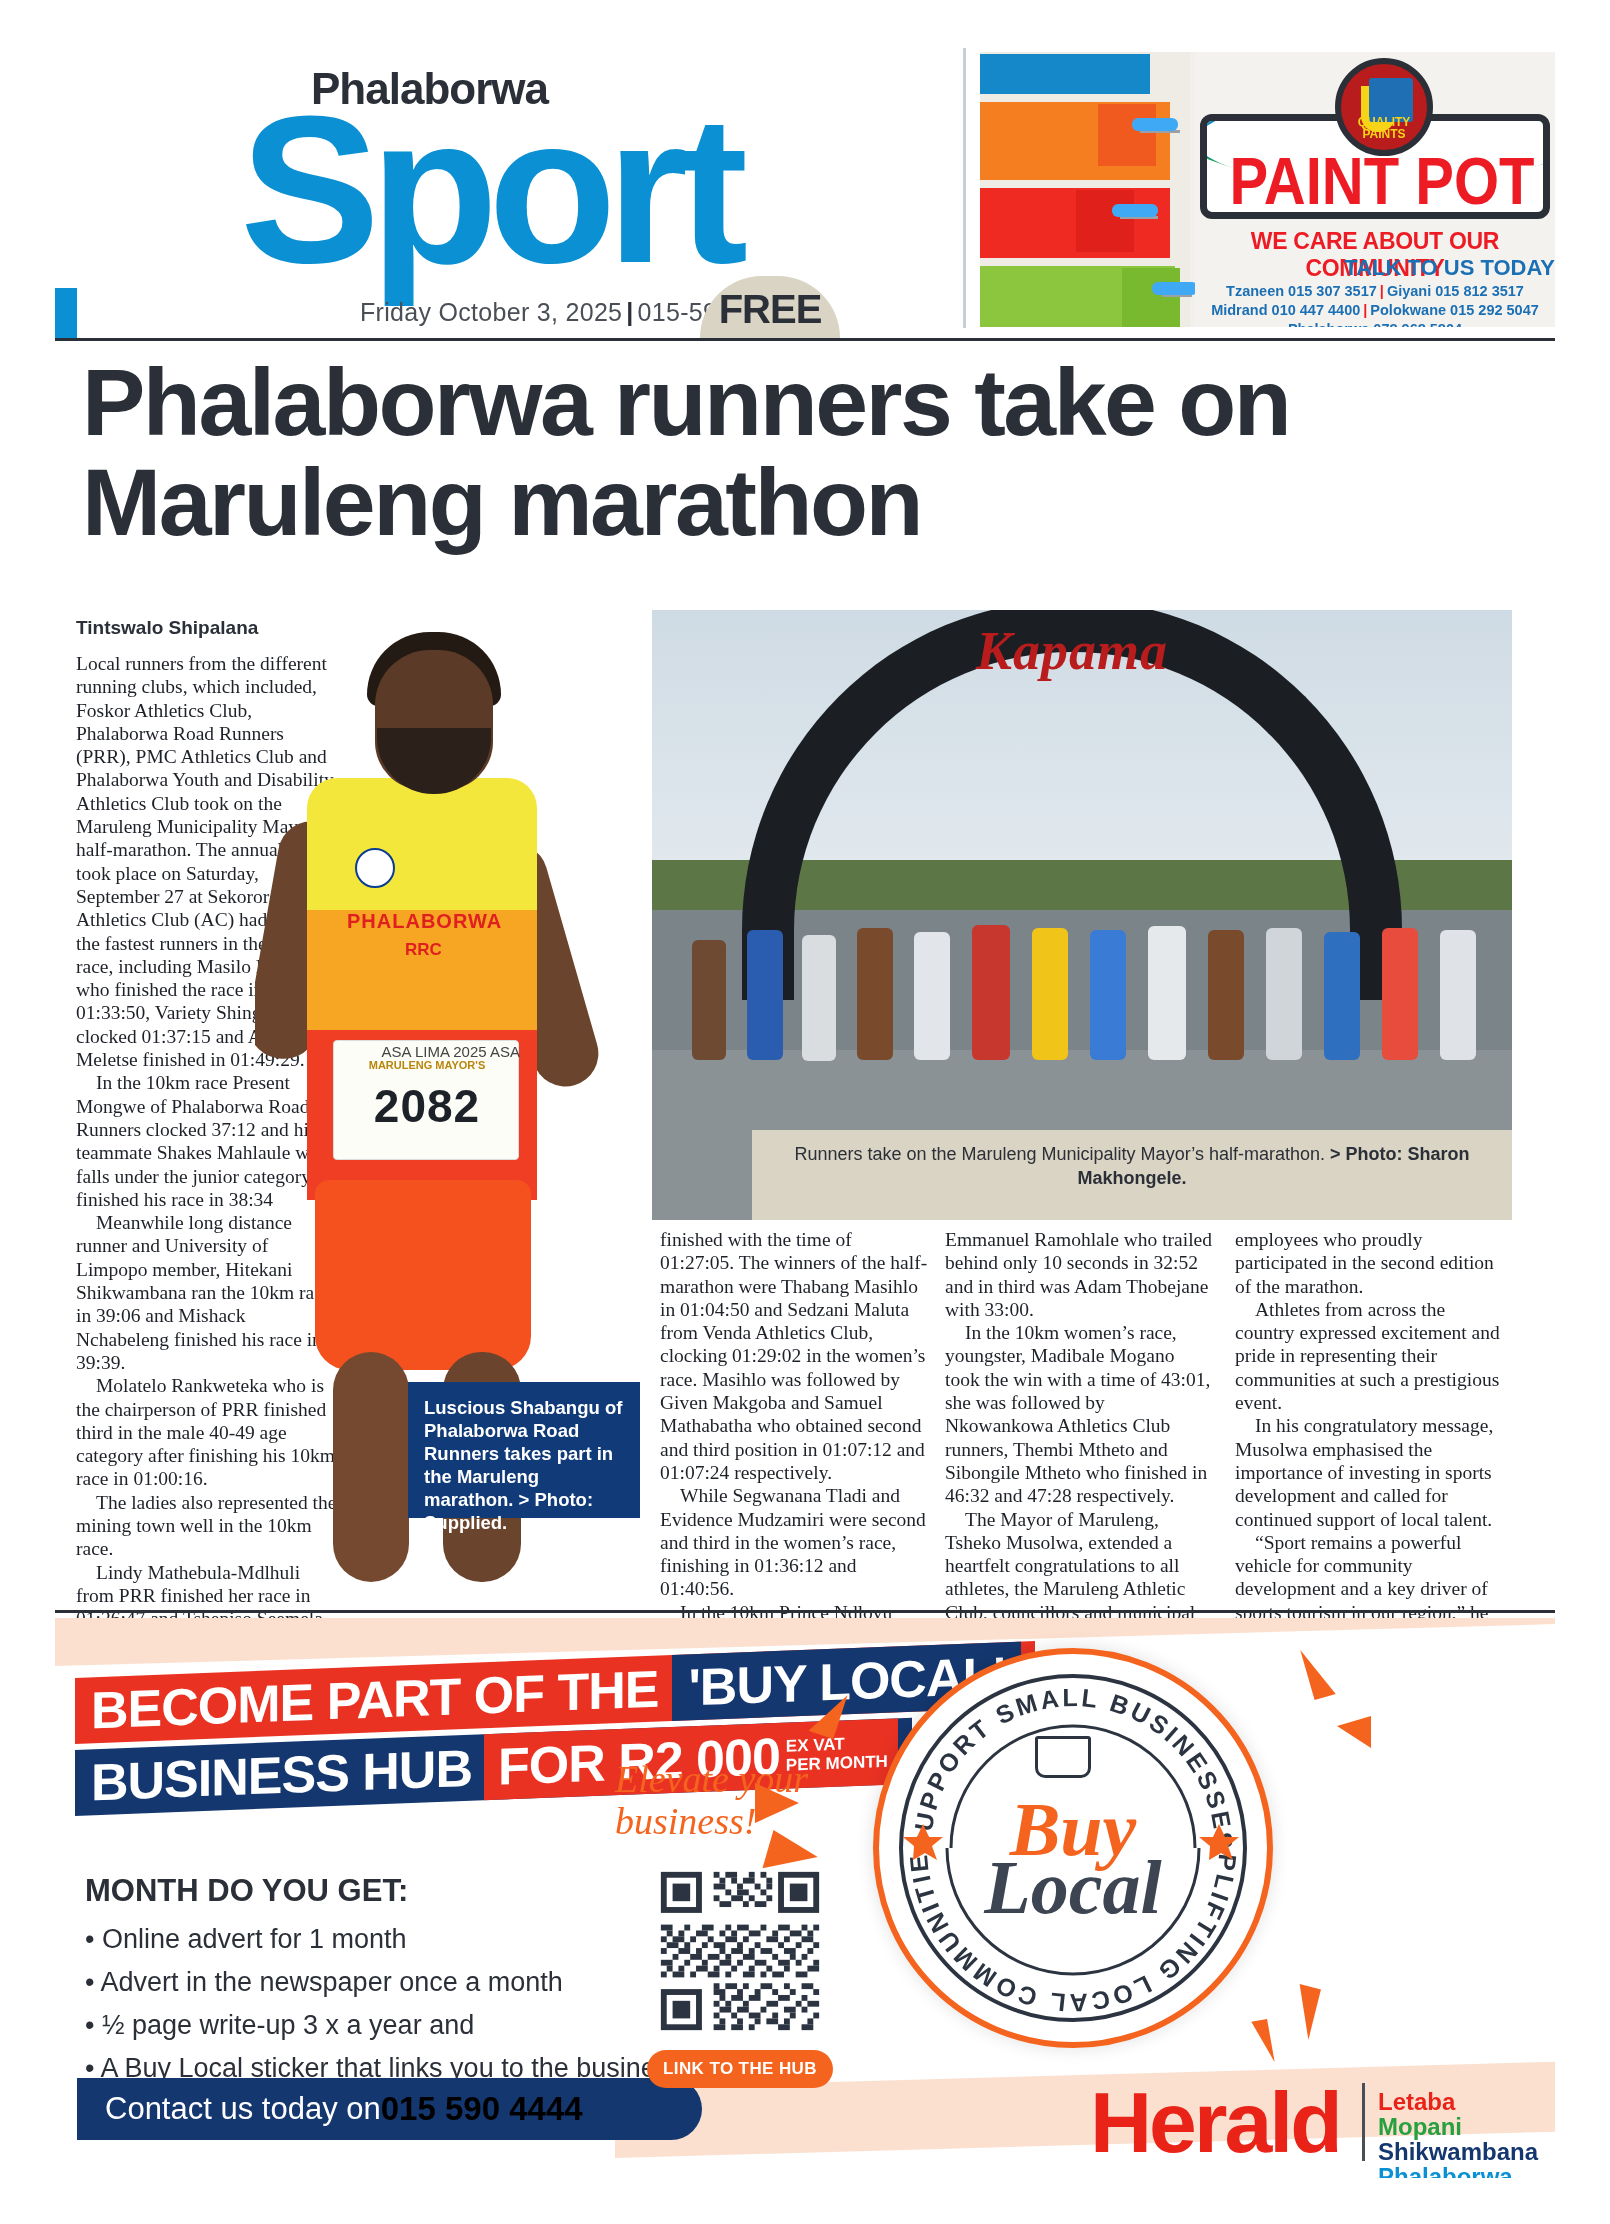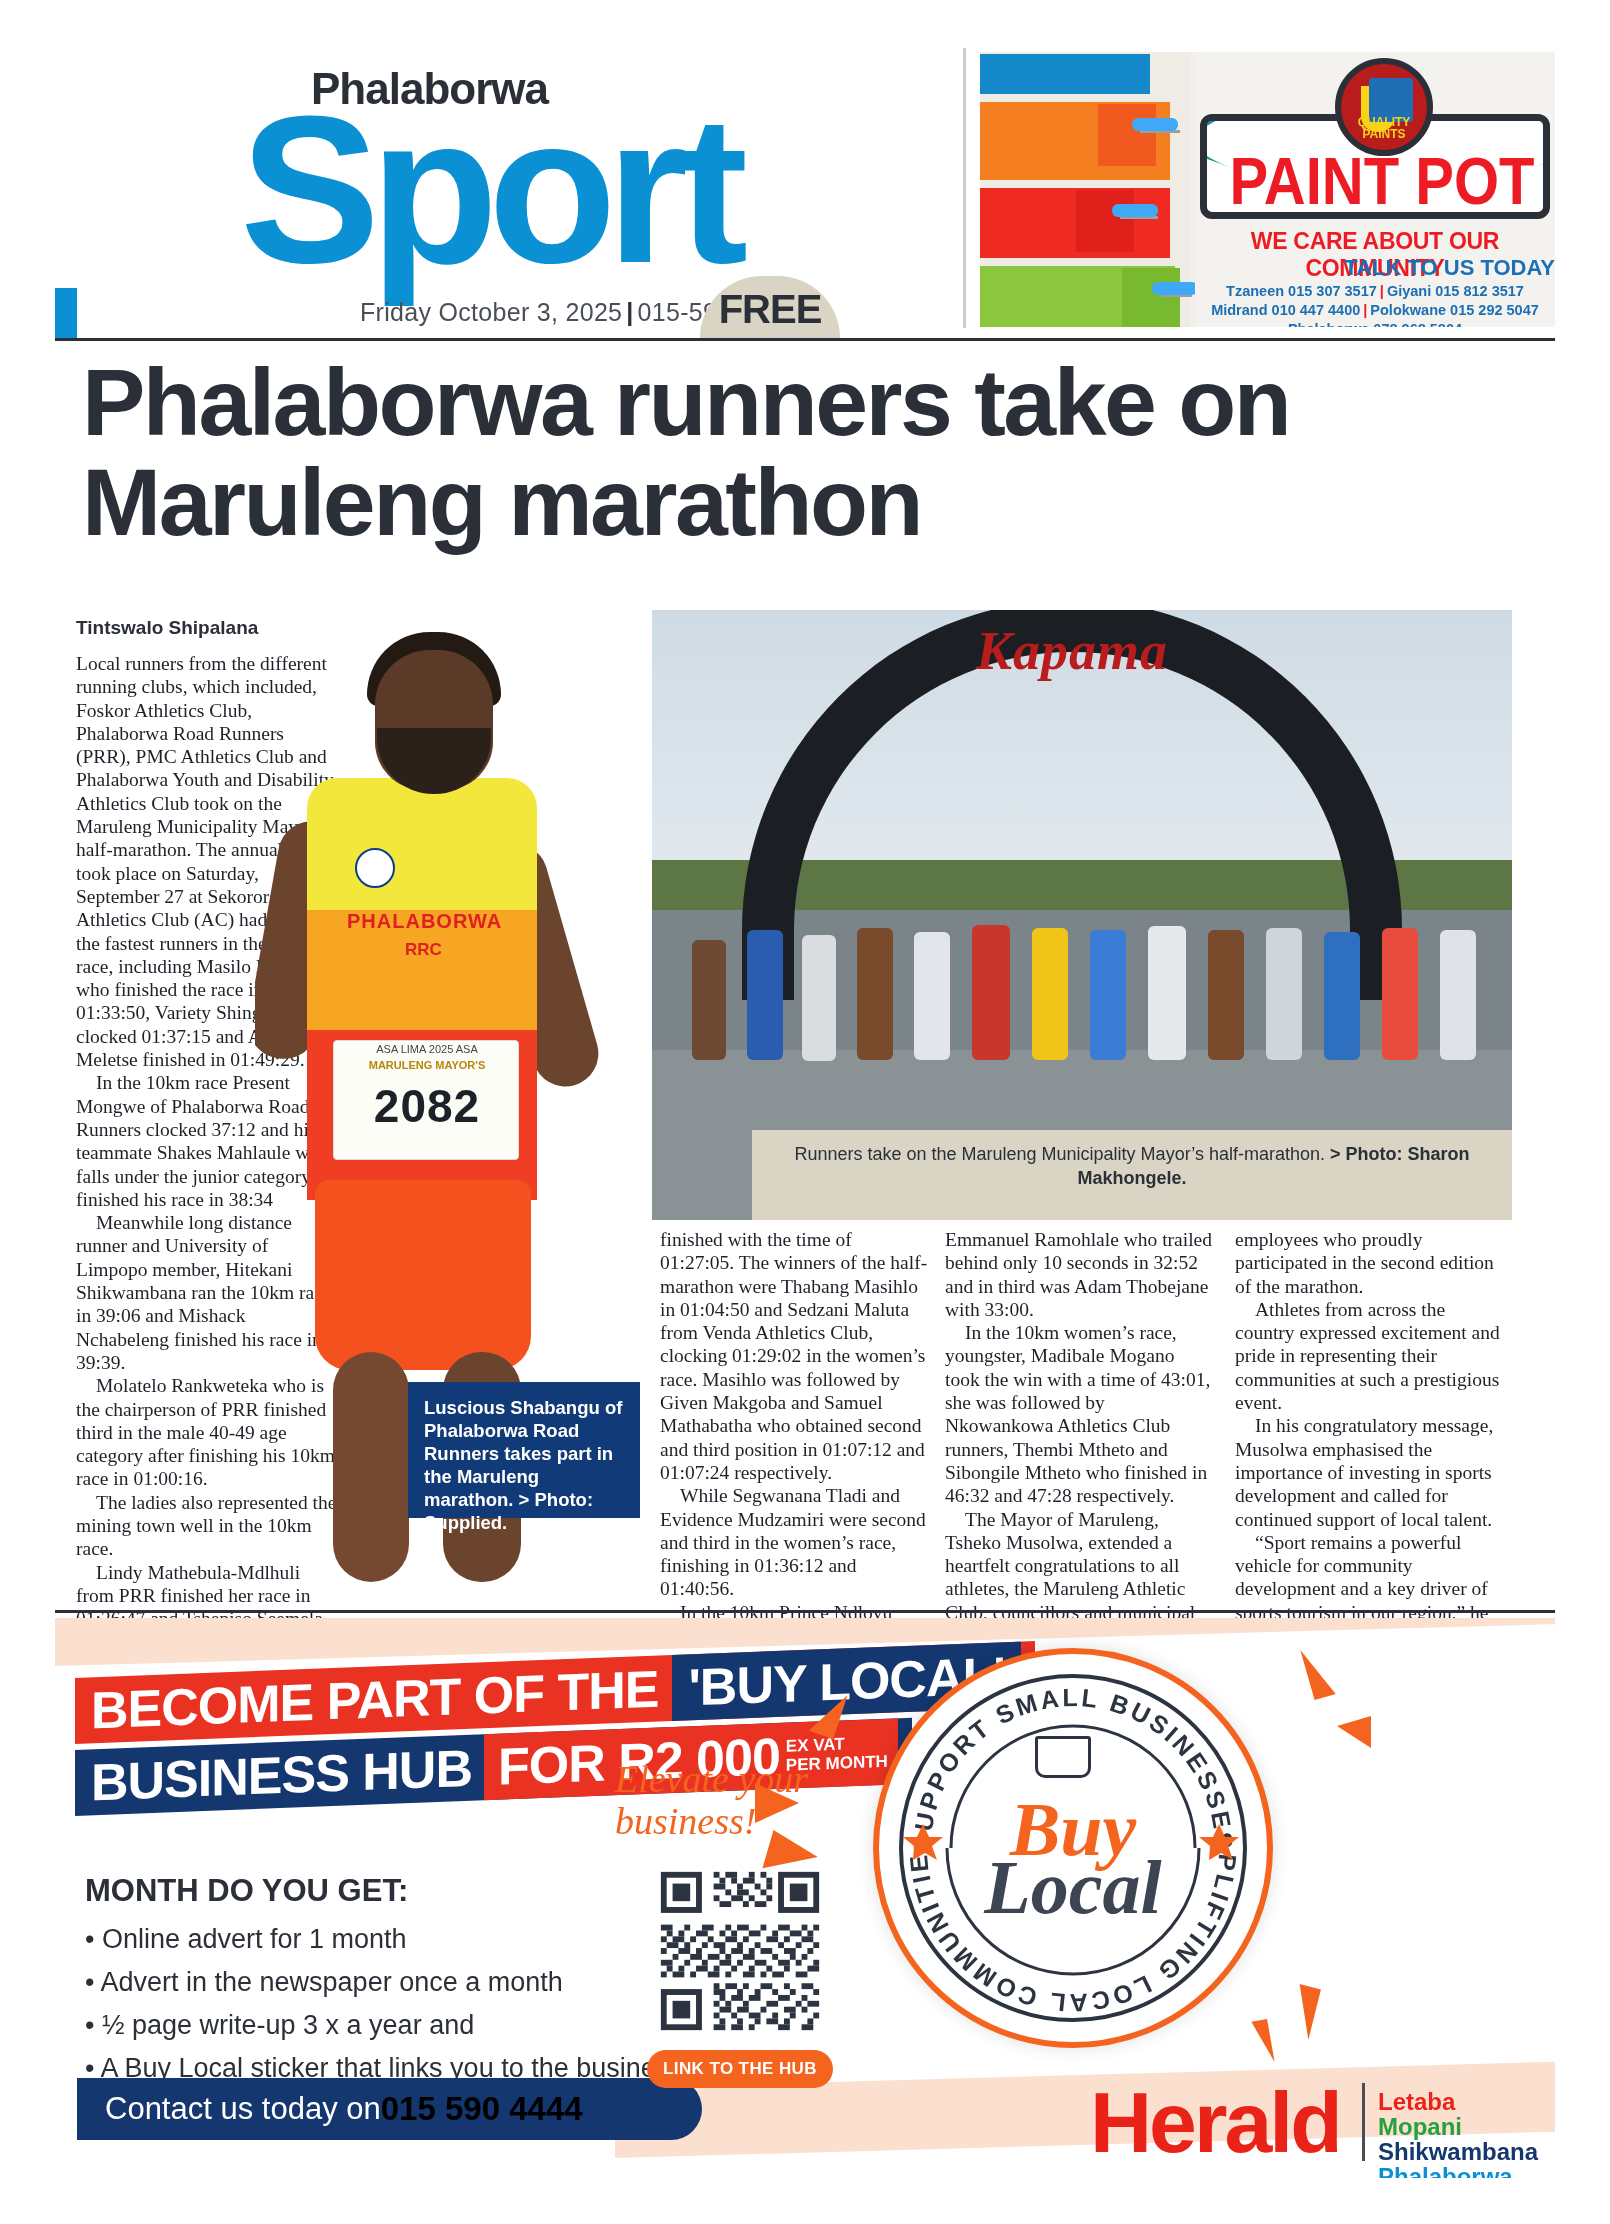--- a/index.html
+++ b/index.html
@@ -107,21 +107,21 @@
   .r-hair { position:absolute; left:112px; top:22px; width:134px; height:74px; background:#241a14; border-radius:66px 66px 12px 12px; }
   .r-beard { position:absolute; left:122px; top:118px; width:114px; height:66px; background:#2b211a; border-radius:0 0 56px 56px; }
   .r-armL { position:absolute; left:8px; top:210px; width:70px; height:240px; background:#6b442d; border-radius:34px; transform:rotate(10deg); }
   .r-armR { position:absolute; left:252px; top:230px; width:66px; height:250px; background:#6b442d; border-radius:33px; transform:rotate(-16deg); }
   .r-shorts { position:absolute; left:60px; top:570px; width:216px; height:190px; background:#f4511e; border-radius:14px 14px 34px 34px; }
   .r-legL { position:absolute; left:78px; top:742px; width:76px; height:230px; background:#75492f; border-radius:38px; }
   .r-legR { position:absolute; left:188px; top:742px; width:78px; height:230px; background:#6b442d; border-radius:38px; }
   .r-club { position:absolute; left:92px; top:300px; width:150px; text-align:center; font-size:20px; font-weight:700; color:#e02020; letter-spacing:1px; }
   .r-club2 { position:absolute; left:150px; top:330px; font-size:17px; font-weight:700; color:#e02020; }
   .r-bib { position:absolute; left:78px; top:430px; width:186px; height:120px; background:#fdfdf8; border:1px solid #ddd; border-radius:4px; }
-  .r-bib-top { position:absolute; left:0; top:2px; width:186px; text-align:center; font-size:11px; color:#444; }
+  .r-bib-top { position:absolute; left:0; top:2px; width:186px; text-align:right; font-size:15px; color:#444; }
   .r-bib-mid { position:absolute; left:0; top:18px; width:186px; text-align:center; font-size:11px; font-weight:700; color:#b8860b; }
   .r-bib-num { position:absolute; left:0; top:38px; width:186px; text-align:center; font-size:46px; font-weight:700; color:#1d2128; letter-spacing:1px; }
   .r-badge { position:absolute; left:100px; top:238px; width:40px; height:40px; border-radius:50%; background:#fff; border:2px solid #0a3d8f; }
 
   .caption-box {
     position:absolute; left:408px; top:1358px; width:232px; height:136px;
     background:#113a78; color:#fff; padding:14px 14px 0 16px;
     font-size:18.5px; line-height:23px; font-weight:700;margin-top:24px;
   }
 

